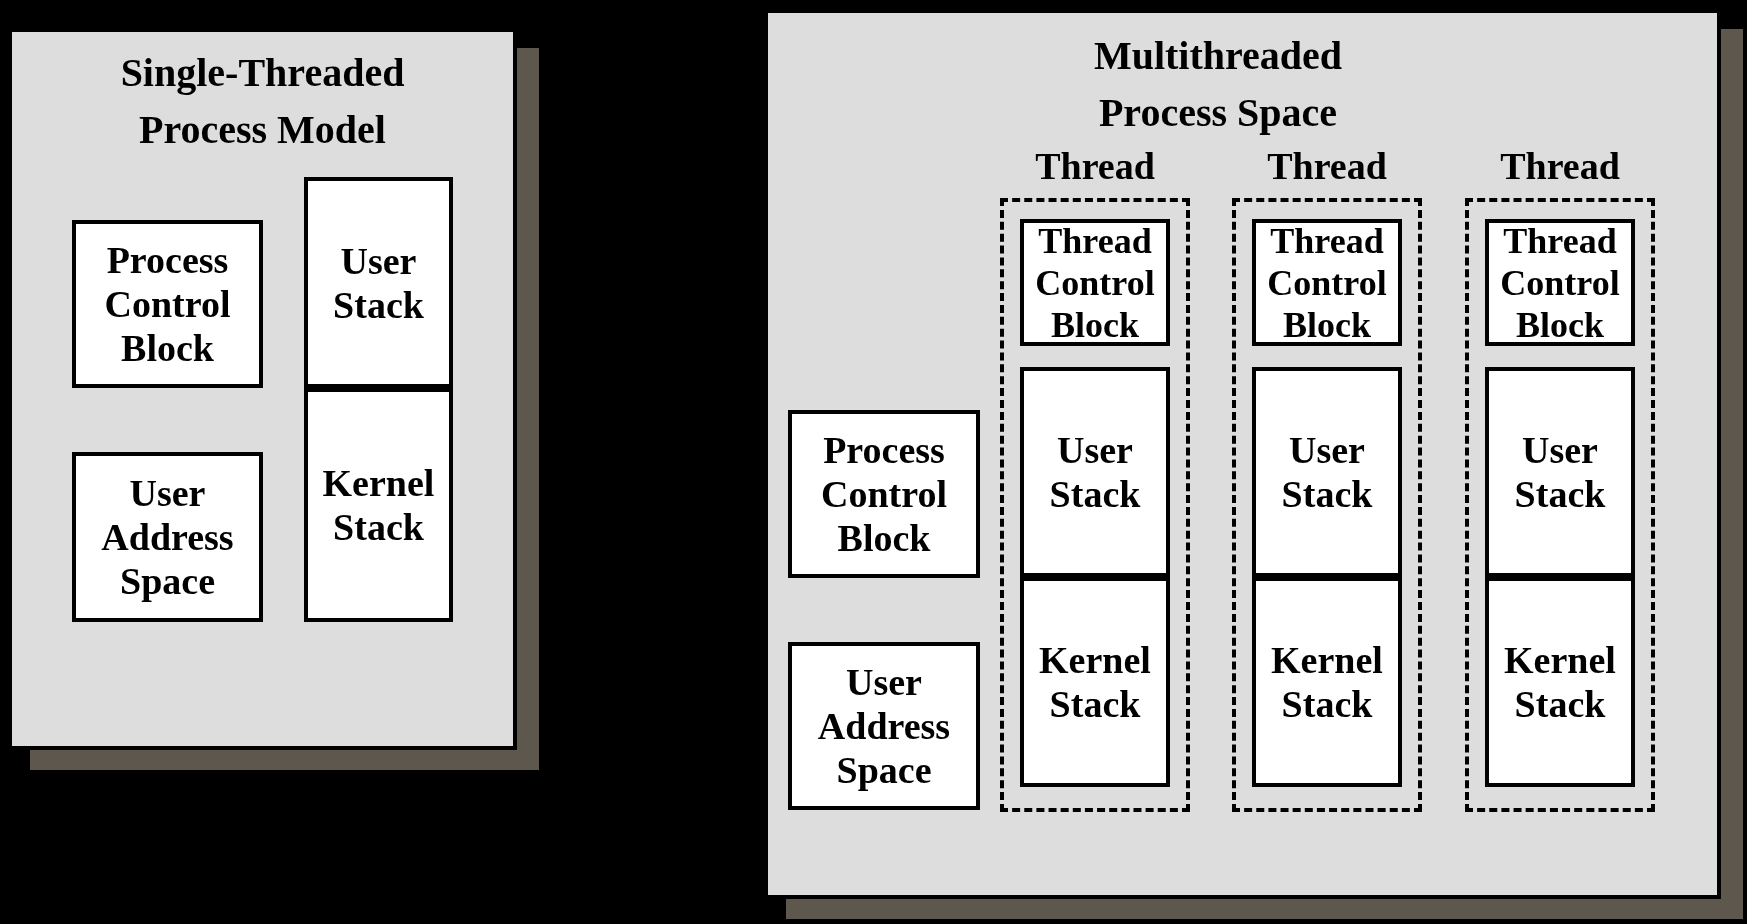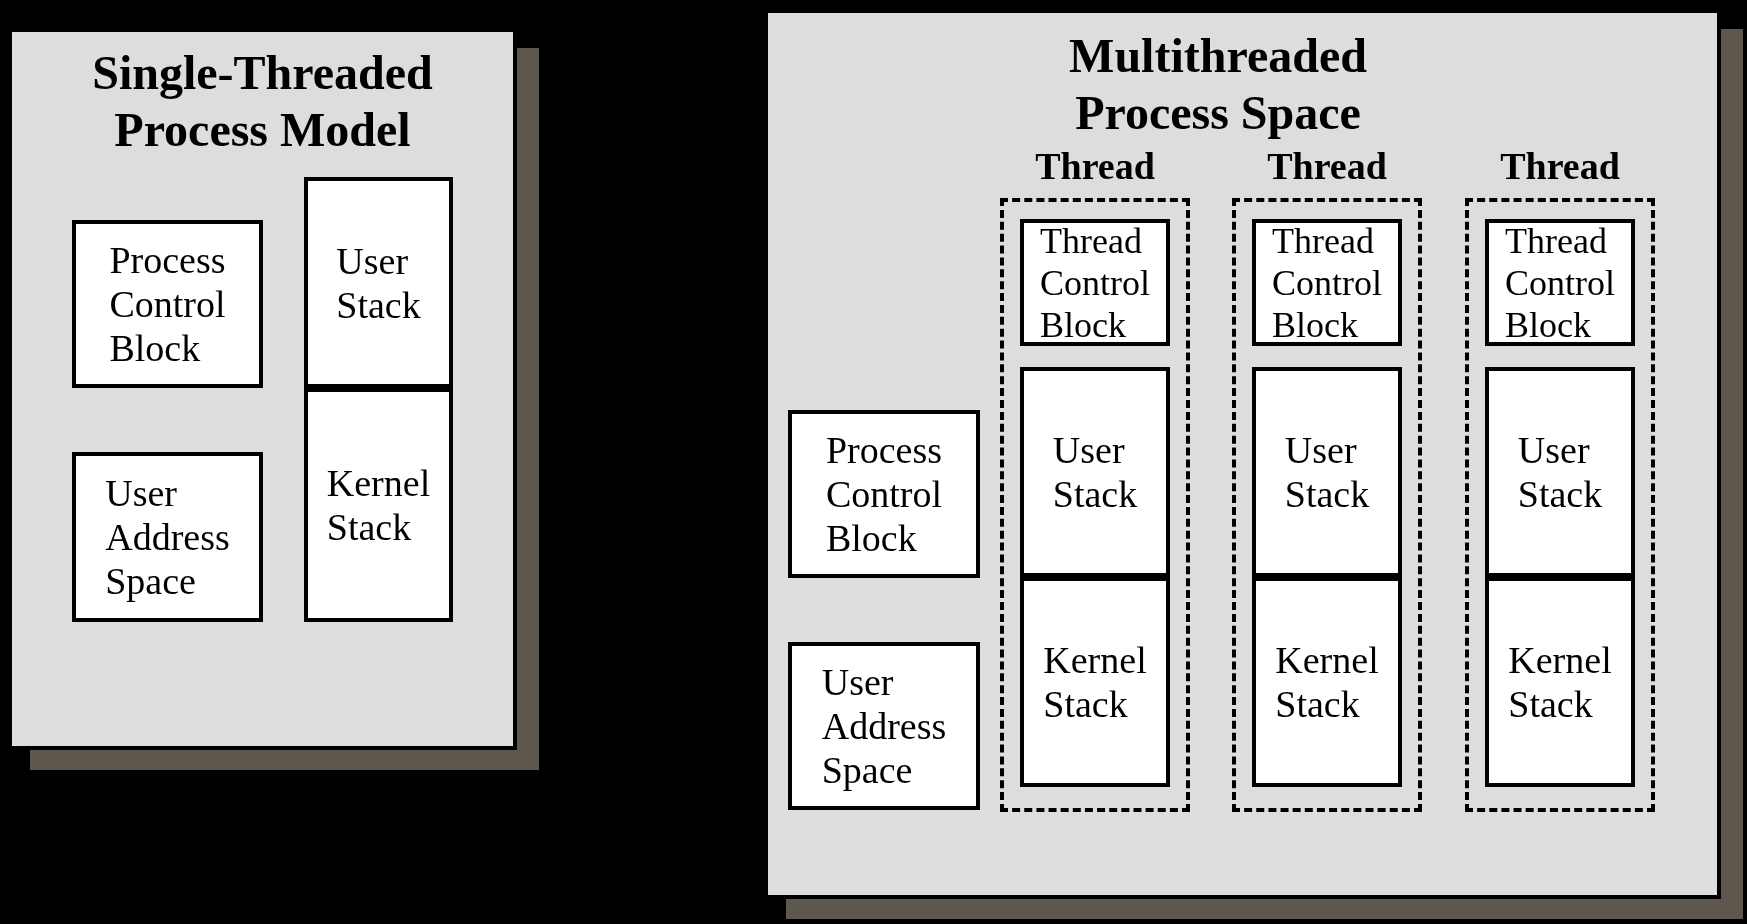--- a/index.html
+++ b/index.html
@@ -32,21 +32,21 @@
   #right-panel {
     left: 764px;
     top: 9px;
     width: 957px;
     height: 890px;
   }
   .panel-title {
     position: absolute;
     text-align: center;
     font-weight: bold;
-    font-size: 48px;
+    font-size: 40px;
     line-height: 57px;
     white-space: pre-line;
   }
   #left-title {
     left: 0;
     top: 12px;
     width: 100%;
   }
   #right-title {
     left: 0;
@@ -54,22 +54,22 @@
     width: 900px;
   }
   .box {
     position: absolute;
     background: #fff;
     border: 4px solid var(--line, #000);
     box-sizing: border-box;
     display: flex;
     align-items: center;
     justify-content: center;
-    text-align: left;
-    font-weight: normal;
+    text-align: center;
+    font-weight: bold;
     font-size: 38px;
     line-height: 44px;
     white-space: pre-line;
   }
   .thread-group {
     position: absolute;
     border: 4px dashed var(--line, #000);
     box-sizing: border-box;
     top: 185px;
     width: 190px;

